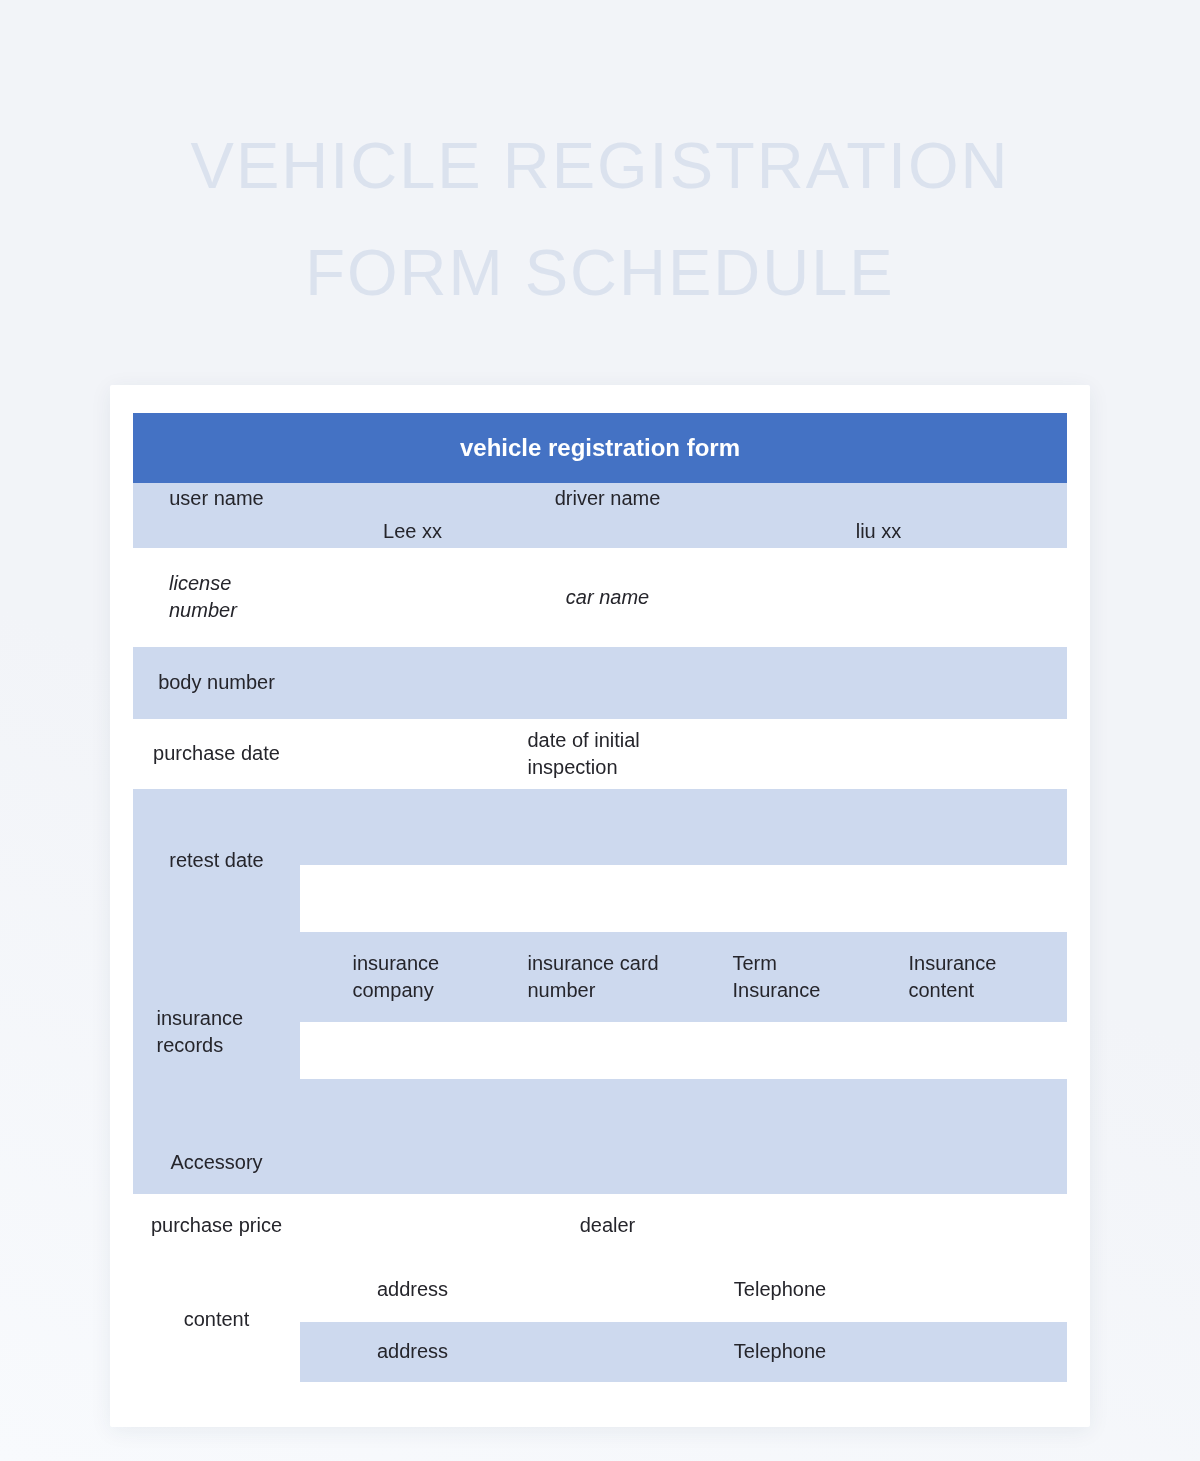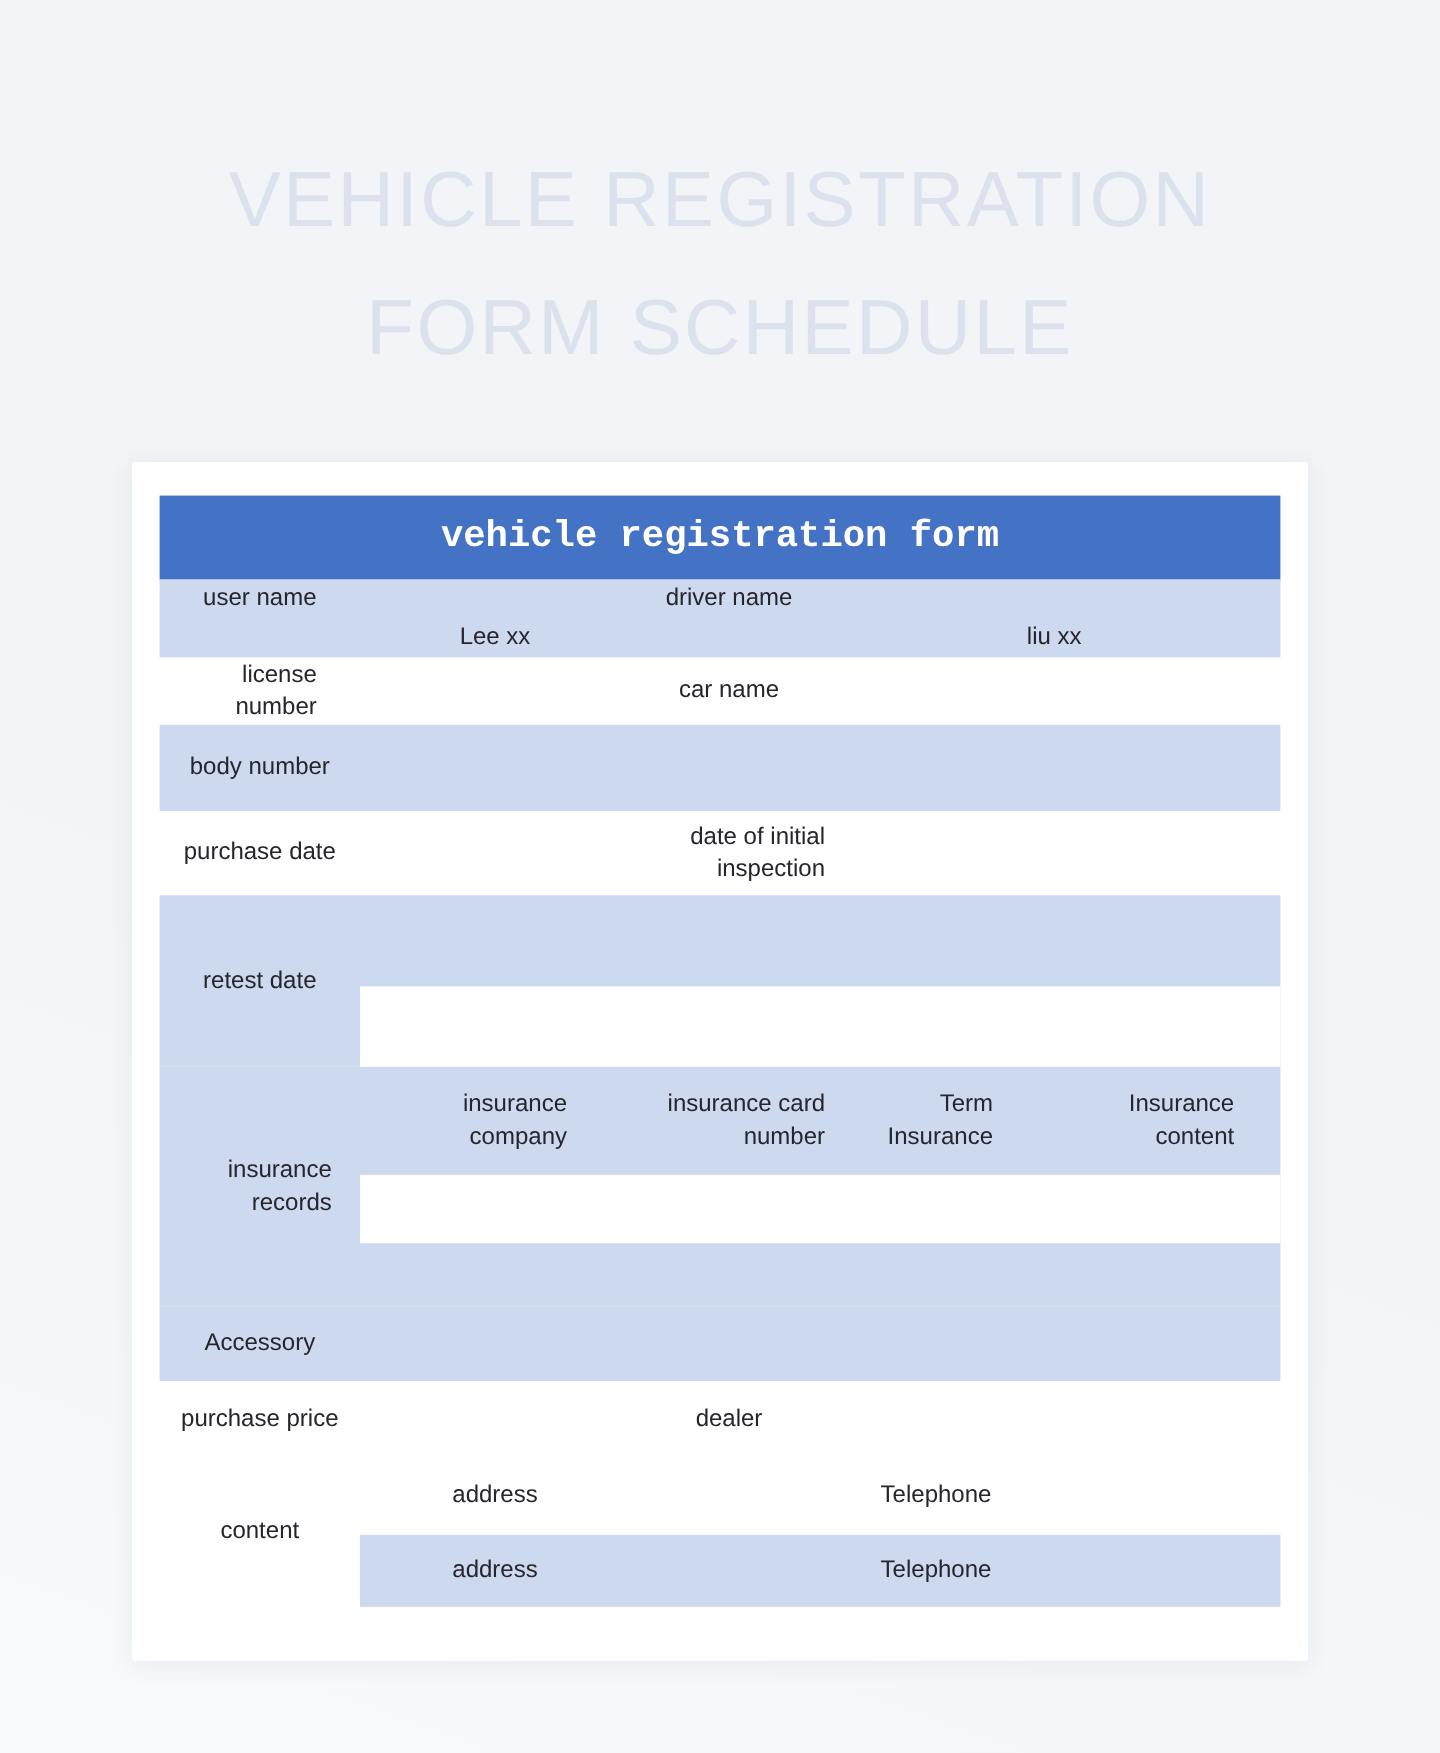--- a/index.html
+++ b/index.html
@@ -37,51 +37,50 @@
   .vtable {
     width: 934px;
     color: #25252b;
     font-size: 20px;
   }
   .thead {
     height: 70px;
     background: #4472c4;
     color: #ffffff;
     font-weight: bold;
-    font-size: 31px;
+    font-size: 24px;
     display: flex;
     align-items: center;
     justify-content: center;
-    font-family: Liberation Mono, monospace;
   }
   .grid-row {
     display: grid;
     grid-template-columns: 167px 225px 165px 180px 197px;
   }
   .cell {
     display: flex;
     align-items: center;
     justify-content: center;
-    text-align: right;
+    text-align: left;
     line-height: 1.35;
   }
   .bg-blue { background: #cdd9ee; }
   .bg-white { background: #ffffff; }
 
   .cA { grid-column: 1; }
   .cB { grid-column: 2; }
   .cC { grid-column: 3; }
   .cDE { grid-column: 4 / span 2; }
 
   .w-narrow  { max-width: 95px;  display: inline-block; }
   .w-mid     { max-width: 120px; display: inline-block; }
   .w-wide    { max-width: 160px; display: inline-block; }
 
   .r1 { height: 65px; }
-  .r2 { height: 56px; }
+  .r2 { height: 99px; font-style: italic; }
   .r3 { height: 72px; }
   .r4 { height: 70px; }
 
   .r5 { height: 143px; grid-template-rows: 76px 67px; }
   .r5 .label-cell { grid-column: 1; grid-row: 1 / span 2; }
   .r5 .input-strip { grid-column: 2 / span 4; grid-row: 2; }
 
   .r6 { height: 200px; grid-template-rows: 90px 57px 53px; }
   .r6 .label-cell { grid-column: 1; grid-row: 1 / span 3; }
   .r6 .hB { grid-column: 2; grid-row: 1; }

